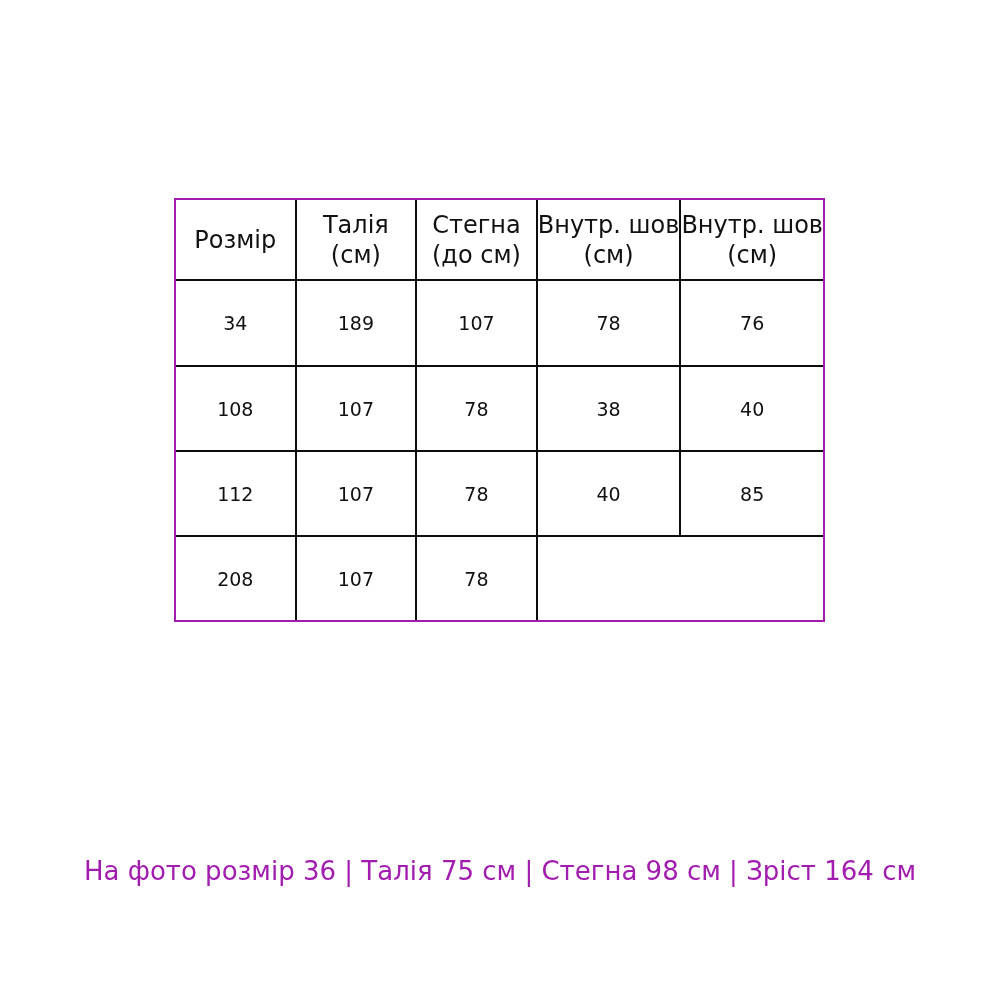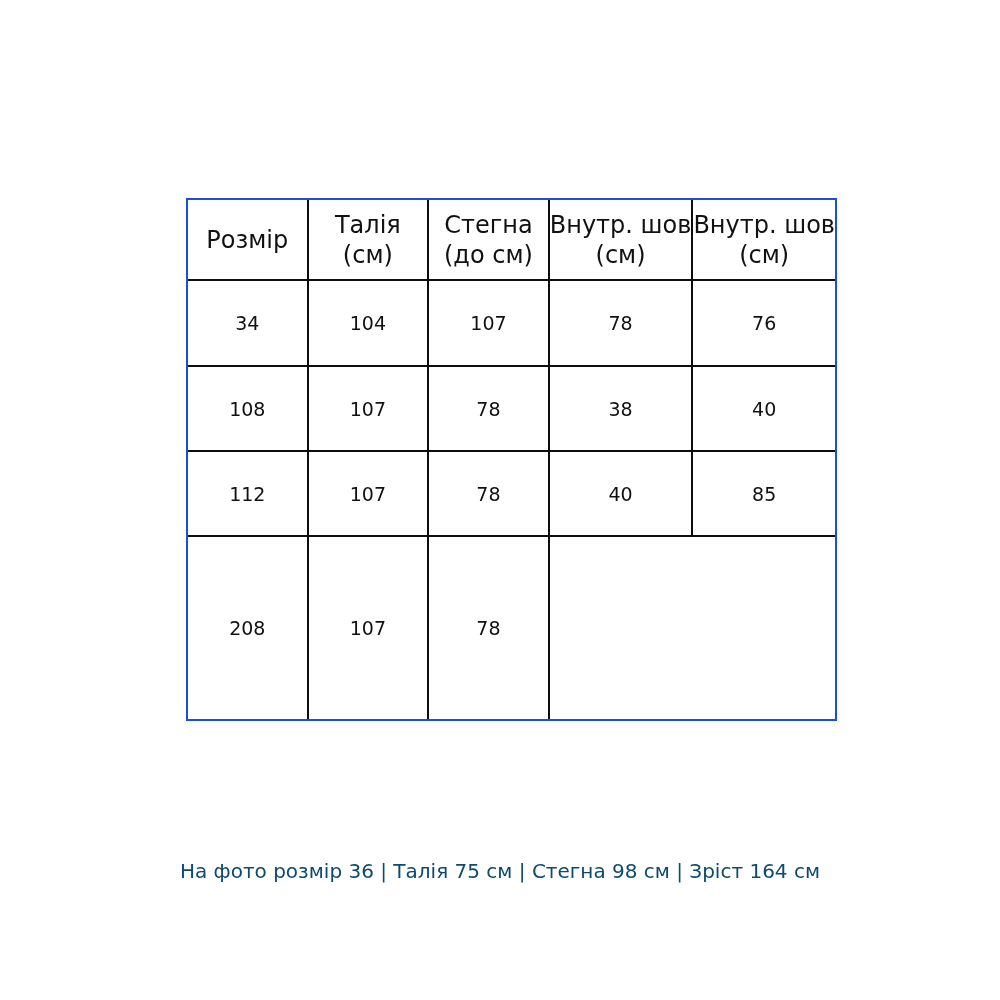--- a/index.html
+++ b/index.html
@@ -11,26 +11,26 @@
     position: relative;
     width: 1000px;
     height: 1000px;
     background: #ffffff;
     overflow: hidden;
     font-family: "DejaVu Sans", "Liberation Sans", sans-serif;
     color: #111111;
   }
   .size-table {
     position: absolute;
-    left: 186px;
+    left: 174px;
     top: 198px;
     width: 651px;
-    height: 523px;
+    height: 424px;
     box-sizing: border-box;
-    border: 2px solid #1d4ed8;
+    border: 2px solid #a21caf;
     display: grid;
     grid-template-columns: repeat(5, 1fr);
     grid-template-rows: 81px 86px 85px 85px 1fr;
   }
   .cell {
     box-sizing: border-box;
     border-right: 2px solid #0d0d0d;
     border-bottom: 2px solid #0d0d0d;
     display: flex;
     flex-direction: column;
@@ -50,23 +50,23 @@
   }
   .val {
     font-size: 19px;
   }
   .caption {
     position: absolute;
     left: 0;
     right: 0;
     top: 858px;
     text-align: center;
-    font-size: 20px;
+    font-size: 26px;
     line-height: 27px;
-    color: #0c4a6e;
+    color: #a21caf;
     white-space: nowrap;
   }
 </style>
 </head>
 <body>
 
 <div class="stage">
 
   <div class="size-table">
 
@@ -87,21 +87,21 @@
     </div>
     <div class="cell hdr">
       <span class="line">Внутр. шов</span>
       <span class="line">(см)</span>
     </div>
 
     <div class="cell">
       <span class="val">34</span>
     </div>
     <div class="cell">
-      <span class="val">104</span>
+      <span class="val">189</span>
     </div>
     <div class="cell">
       <span class="val">107</span>
     </div>
     <div class="cell">
       <span class="val">78</span>
     </div>
 
     <div class="cell">
       <span class="val">76</span>

